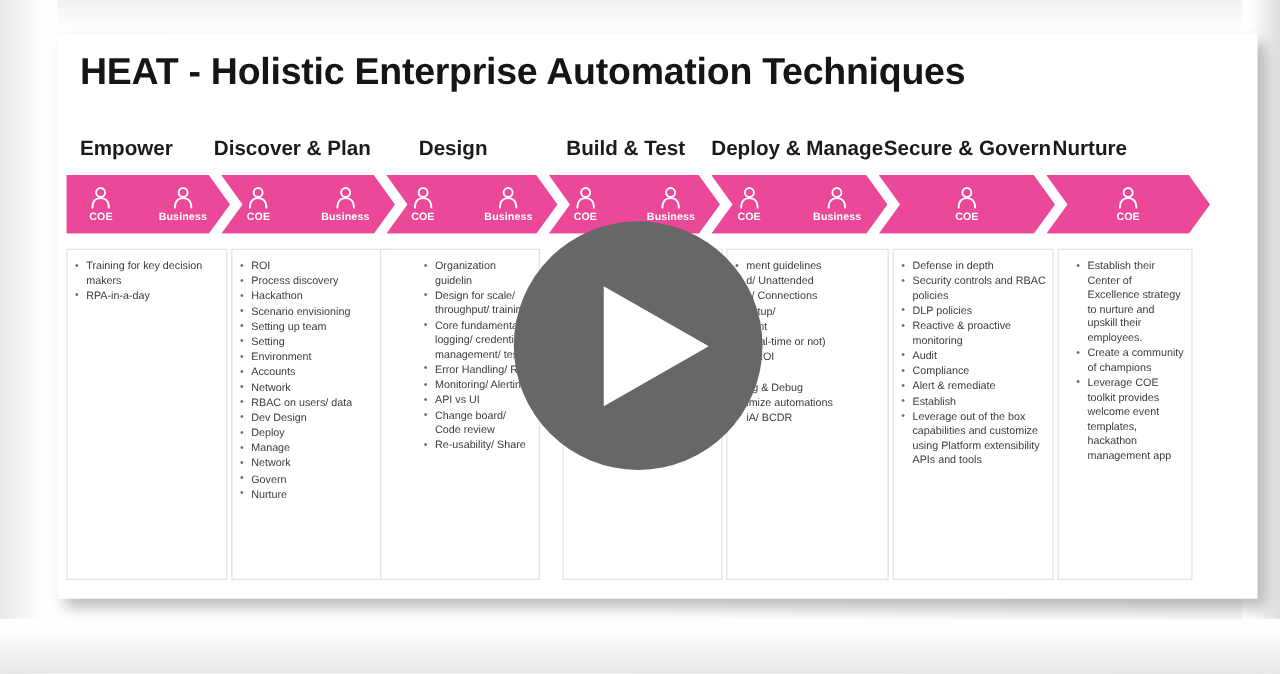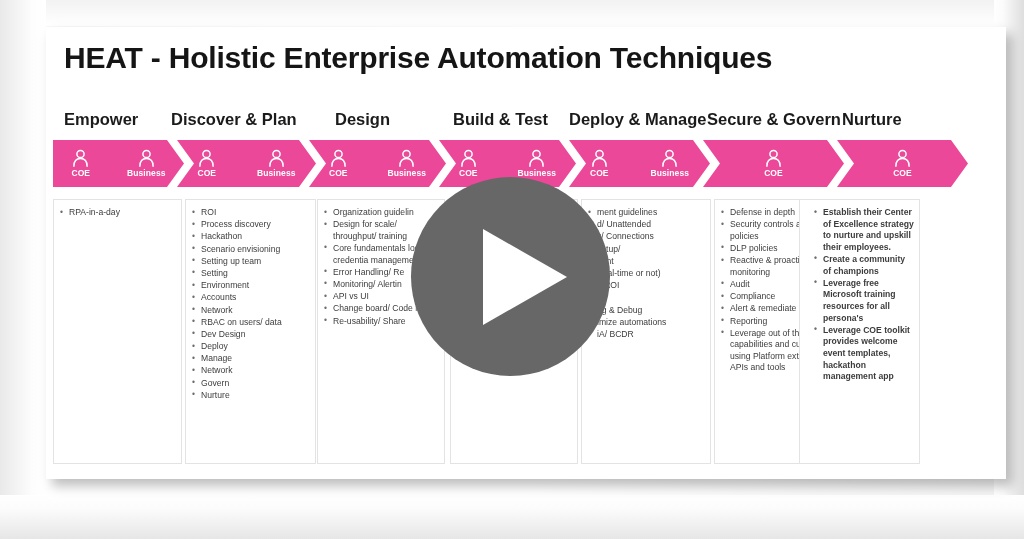--- a/index.html
+++ b/index.html
@@ -303,20 +303,21 @@
                 </svg>
               </span>
               <span class="persona-name">COE</span>
             </div>
           </div>
         </div>
       </div>
     <div id="card-row">
         <div class="card" style="left: 7px; width: 129px;">
           <ul>
+            <li>Training for key decision makers</li>
             <li>RPA-in-a-day</li>
           </ul>
         </div>
         <div class="card" style="left: 139px; width: 131px;">
           <ul>
             <li>ROI</li>
             <li>Process discovery</li>
             <li>Hackathon</li>
             <li>Scenario envisioning</li>
             <li>Setting up team</li>
@@ -326,21 +327,21 @@
             <li>Network</li>
             <li>RBAC on users/ data</li>
             <li>Dev Design</li>
             <li>Deploy</li>
             <li>Manage</li>
             <li>Network</li>
             <li>Govern</li>
             <li>Nurture</li>
           </ul>
         </div>
-        <div class="card" style="left: 271px; width: 128px;">
+        <div class="card" style="left: 258px; width: 128px; padding-left: 28px;">
           <ul>
             <li>Organization guidelin</li>
             <li>Design for scale/ throughput/ training</li>
             <li>Core fundamentals logging/ credentia management/ test</li>
             <li>Error Handling/ Re</li>
             <li>Monitoring/ Alertin</li>
             <li>API vs UI</li>
             <li>Change board/ Code review</li>
             <li>Re-usability/ Share</li>
           </ul>
@@ -365,29 +366,28 @@
         </div>
         <div class="card" style="left: 668px; width: 129px;">
           <ul>
             <li>Defense in depth</li>
             <li>Security controls and RBAC policies</li>
             <li>DLP policies</li>
             <li>Reactive &amp; proactive monitoring</li>
             <li>Audit</li>
             <li>Compliance</li>
             <li>Alert &amp; remediate</li>
-            <li>Reporting</li>
+            <li>Establish</li>
             <li>Leverage out of the box capabilities and customize using Platform extensibility APIs and tools</li>
           </ul>
         </div>
-        <div class="card indent" style="left: 753px; width: 121px; font-weight: bold;">
+        <div class="card indent" style="left: 800px; width: 108px;">
           <ul>
             <li>Establish their Center of Excellence strategy to nurture and upskill their employees.</li>
             <li>Create a community of champions</li>
-            <li>Leverage free Microsoft training resources for all persona's</li>
             <li>Leverage COE toolkit provides welcome event templates, hackathon management app</li>
           </ul>
         </div>
       </div>
 
   </div>
 
   <div id="play-button">
     <div id="play-triangle"></div>
   </div>

